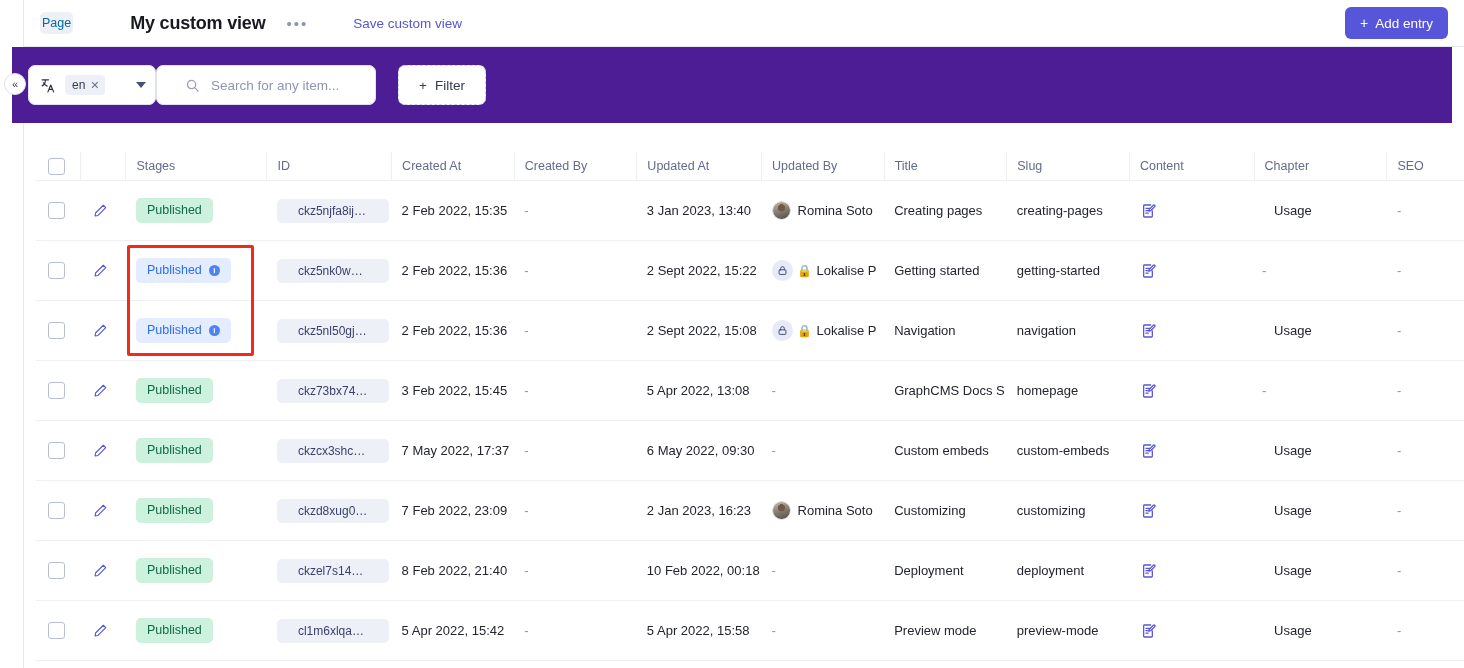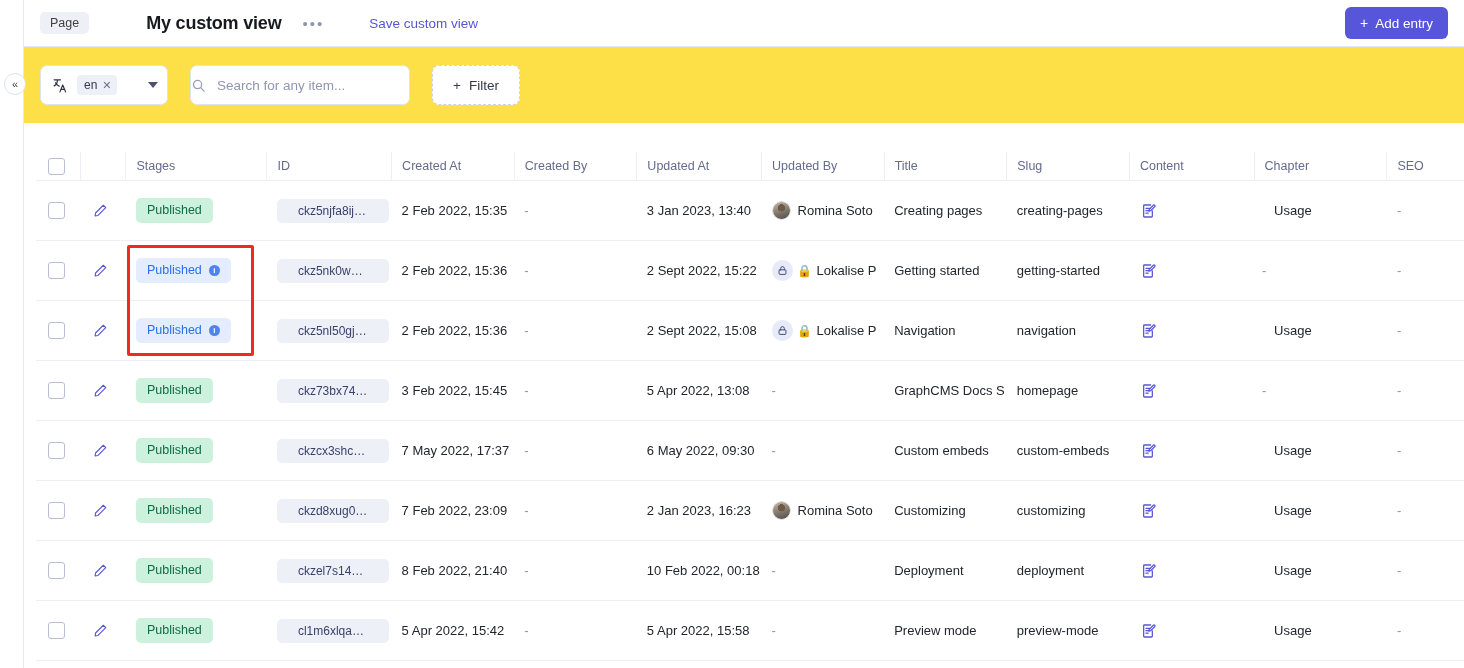--- a/index.html
+++ b/index.html
@@ -45,23 +45,23 @@
     position: absolute;
     left: 24px; top: 0;
     width: 1440px; height: 47px;
     border-bottom: 1px solid #e6e8f0;
     display: flex; align-items: center;
     padding: 0 16px 0 16px;
     background: #ffffff;
   }
   .pill-page {
     background: #eef0f7;
-    color: #404040;
+    color: #0369a1;
     font-size: 12.5px;
-    padding: 4px 10px;
+    padding: 4px 2px;
     border-radius: 5px;
     margin-right: 14px;
     white-space: nowrap;
   }
   .view-title {
     font-size: 18px;
     font-weight: bold;
     color: #18191f;
     letter-spacing: -0.2px;
     white-space: nowrap;
@@ -98,25 +98,25 @@
     align-items: center;
     gap: 7px;
     cursor: pointer;
     font-family: "Liberation Sans", sans-serif;
   }
   .add-entry .plus { font-size: 14px; line-height: 1; }
 
   
   .toolbar {
     position: absolute;
-    left: 24px; top: 47px;
+    left: 12px; top: 47px;
     width: 1440px; height: 76px;
     display: flex; align-items: center;
     padding: 0 16px;
-    background: #fde047;
+    background: #4c1d95;
   }
   .lang-select {
     height: 40px;
     min-width: 128px;
     border: 1px solid #dfe3ee;
     border-radius: 7px;
     display: flex; align-items: center;
     padding: 0 9px 0 11px;
     gap: 8px;
     cursor: pointer;
@@ -138,28 +138,27 @@
   }
   .lang-chip .x { color: #6b7192; font-size: 11px; cursor: pointer; }
   .caret {
     margin-left: auto;
     width: 0; height: 0;
     border-left: 5px solid transparent;
     border-right: 5px solid transparent;
     border-top: 6px solid #4b5173;
   }
   .search-box {
-    margin-left: 22px;
     width: 220px;
     height: 40px;
     border: 1px solid #dfe3ee;
     border-radius: 7px;
     display: flex; align-items: center;
     gap: 9px;
-    padding: 0 0;
+    padding: 0 28px;
     background: #fff;
   }
   .search-box .sicon { color: #9a9fbb; display:flex; align-items:center; }
   .search-box input {
     border: none; outline: none;
     font-size: 13.5px;
     color: #2d3142;
     width: 100%;
     background: transparent;
     font-family: "Liberation Sans", sans-serif;

